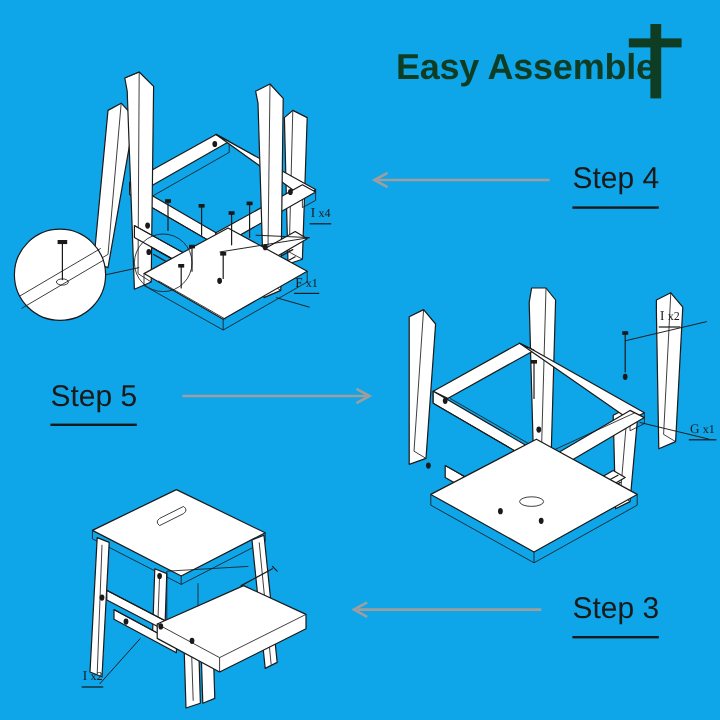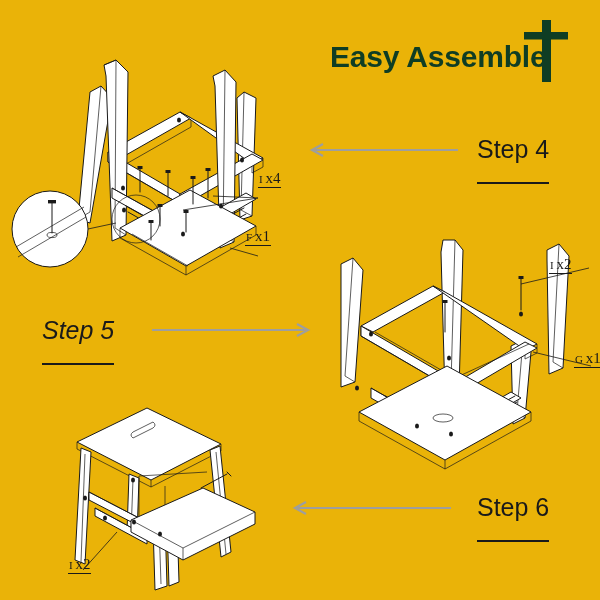--- a/index.html
+++ b/index.html
@@ -7,21 +7,21 @@
     padding: 0;
     background: #ffffff;
   }
   body {
     font-family: "Liberation Sans", sans-serif;
   }
   #page {
     position: relative;
     width: 600px;
     height: 600px;
-    background: #eab308;
+    background: #0ea5e9;
     overflow: hidden;
   }
   .abs { position: absolute; }
 
   
   #title-block {
     left: 330px;
     top: 38px;
     width: 240px;
     height: 52px;
@@ -45,26 +45,26 @@
     width: 44px;
     height: 62px;
   }
 
   
   .step-label {
     font-family: "Liberation Sans", sans-serif;
     font-size: 25px;
     color: #1a1a1a;
     white-space: nowrap;
-    padding-bottom: 18px;
+    padding-bottom: 8px;
     border-bottom: 2px solid #1a1a1a;
     line-height: 30px;
   }
   #step4-label { left: 477px; top: 134px; }
-  #step5-label { left: 42px;  top: 315px; font-style: italic; }
+  #step5-label { left: 42px;  top: 315px; }
   #step6-label { left: 477px; top: 492px; }
 
   
   .arrow-svg { display: block; }
   #arrow-step4 { left: 303px; top: 140px; width: 155px; height: 20px; }
   #arrow-step5 { left: 152px; top: 320px; width: 165px; height: 20px; }
   #arrow-step6 { left: 286px; top: 498px; width: 165px; height: 20px; }
 
   
   #diagram-step4 { left: 8px;   top: 20px;  width: 300px; height: 250px; }
@@ -74,21 +74,21 @@
   
   .part-label {
     font-family: "Liberation Serif", serif;
     font-size: 11px;
     color: #1a1a1a;
     white-space: nowrap;
     border-bottom: 1px solid #1a1a1a;
     padding: 0 1px 1px 1px;
     line-height: 13px;
   }
-  .part-label .qty { font-size: 15px; }
+  .part-label .qty { font-size: 10px; }
   #label-I-x4 { left: 258px; top: 172px; }
   #label-F-x1 { left: 245px; top: 230px; }
   #label-I-x2-a { left: 549px; top: 258px; }
   #label-G-x1 { left: 546px; top: 352px; margin-left: 28px; }
   #label-I-x2-b { left: 68px;  top: 558px; }
 
   svg { overflow: visible; }
   .ln { fill: none; stroke: #1a1a1a; stroke-width: 1; stroke-linejoin: round; stroke-linecap: round; }
   .ln-thin { fill: none; stroke: #1a1a1a; stroke-width: 0.7; }
   .fillw { fill: #ffffff; stroke: #1a1a1a; stroke-width: 1; stroke-linejoin: round; }
@@ -334,21 +334,21 @@
 
   <div class="abs part-label" id="label-I-x2-a">
     <span>I</span>
     <span class="qty">x2</span>
   </div>
   <div class="abs part-label" id="label-G-x1">
     <span>G</span>
     <span class="qty">x1</span>
   </div>
 
-  <div class="abs step-label" id="step6-label">Step 6</div>
+  <div class="abs step-label" id="step6-label">Step 3</div>
 
   <svg class="abs arrow-svg" id="arrow-step6" viewBox="0 0 165 20">
     <line x1="12" y1="10" x2="165" y2="10" stroke="#9e9e9e" stroke-width="2.2"></line>
     <polyline points="20,4 9,10 20,16" fill="none" stroke="#9e9e9e" stroke-width="2.2"></polyline>
   </svg>
 
   <svg class="abs" id="diagram-step6" viewBox="0 0 220 190">
     <g>
 
       <g>

